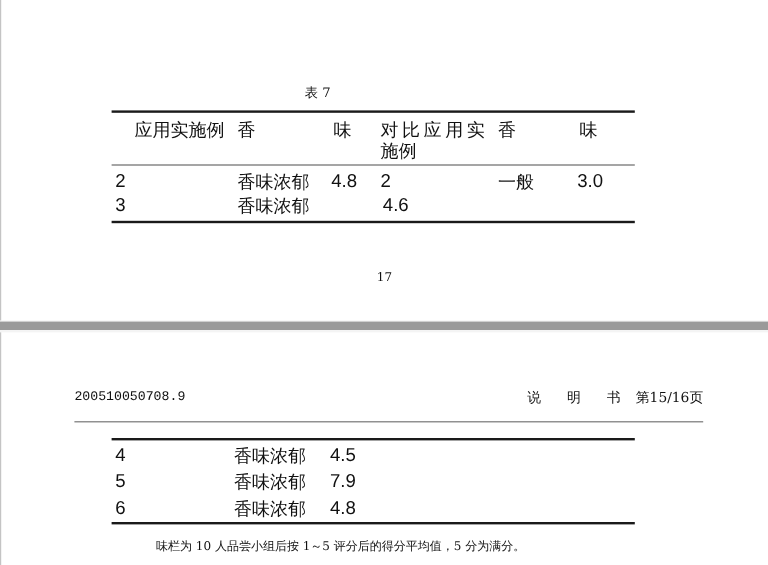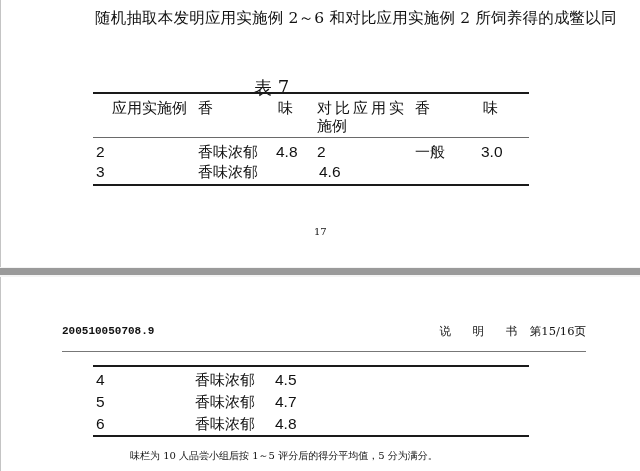--- a/index.html
+++ b/index.html
@@ -52,23 +52,22 @@
       display: block;
       white-space: nowrap;
     }
     .para .line.first {
       padding-left: 30px;
     }
     .caption {
       position: absolute;
       left: 254px;
       top: 67px;
-      font-size: 18px;
+      font-size: 11px;
       line-height: 22px;
-      margin-top: 10px;
     }
     .rule {
       position: absolute;
       height: 0;
     }
     .rule.thick { border-top: 2px solid #1a1a1a; }
     .rule.thin  { border-top: 1px solid #6a6a6a; }
     .cell {
       position: absolute;
       font-size: 15px;
@@ -88,21 +87,20 @@
       top: 226px;
       font-size: 10px;
       font-family: "DejaVu Serif", serif;
     }
     .hdr-left {
       position: absolute;
       left: 62px;
       top: 325px;
       font-size: 11px;
       font-family: "Liberation Mono", monospace;
-      font-weight: bold;
     }
     .hdr-right {
       position: absolute;
       right: 54px;
       top: 324px;
       font-size: 11.5px;
       white-space: nowrap;
       text-align: center;
     }
     .hdr-right .spaced {
@@ -123,21 +121,20 @@
       line-height: 16px;
       white-space: nowrap;
     }
   </style>
 </head>
 <body>
 
 <div class="left-border"></div>
 
 <div class="para">
-  <span class="line first">随机抽取本发明应用实施例 2～6 和对比应用实施例 2 所饲养得的成鳖以同</span>
 </div>
 
 <div class="caption">表 7</div>
 
 <div>
   <div class="rule thick" style="left:93px; top:92px; width:436px;"></div>
 
   <div class="cell" style="left:112px; top:98px;">应用实施例</div>
   <div class="cell" style="left:198px; top:98px;">香</div>
   <div class="cell" style="left:278px; top:98px;">味</div>
@@ -184,21 +181,21 @@
 
   <div>
     <div class="cell num" style="left:96px; top:370px;">4</div>
     <div class="cell" style="left:195px; top:370px;">香味浓郁</div>
     <div class="cell num" style="left:275px; top:370px;">4.5</div>
   </div>
 
   <div>
     <div class="cell num" style="left:96px; top:392px;">5</div>
     <div class="cell" style="left:195px; top:392px;">香味浓郁</div>
-    <div class="cell num" style="left:275px; top:392px;">4.7</div>
+    <div class="cell num" style="left:275px; top:392px;">7.9</div>
   </div>
 
   <div>
     <div class="cell num" style="left:96px; top:414px;">6</div>
     <div class="cell" style="left:195px; top:414px;">香味浓郁</div>
     <div class="cell num" style="left:275px; top:414px;">4.8</div>
   </div>
 
   <div class="rule thick" style="left:93px; top:435px; width:436px;"></div>
 </div>

